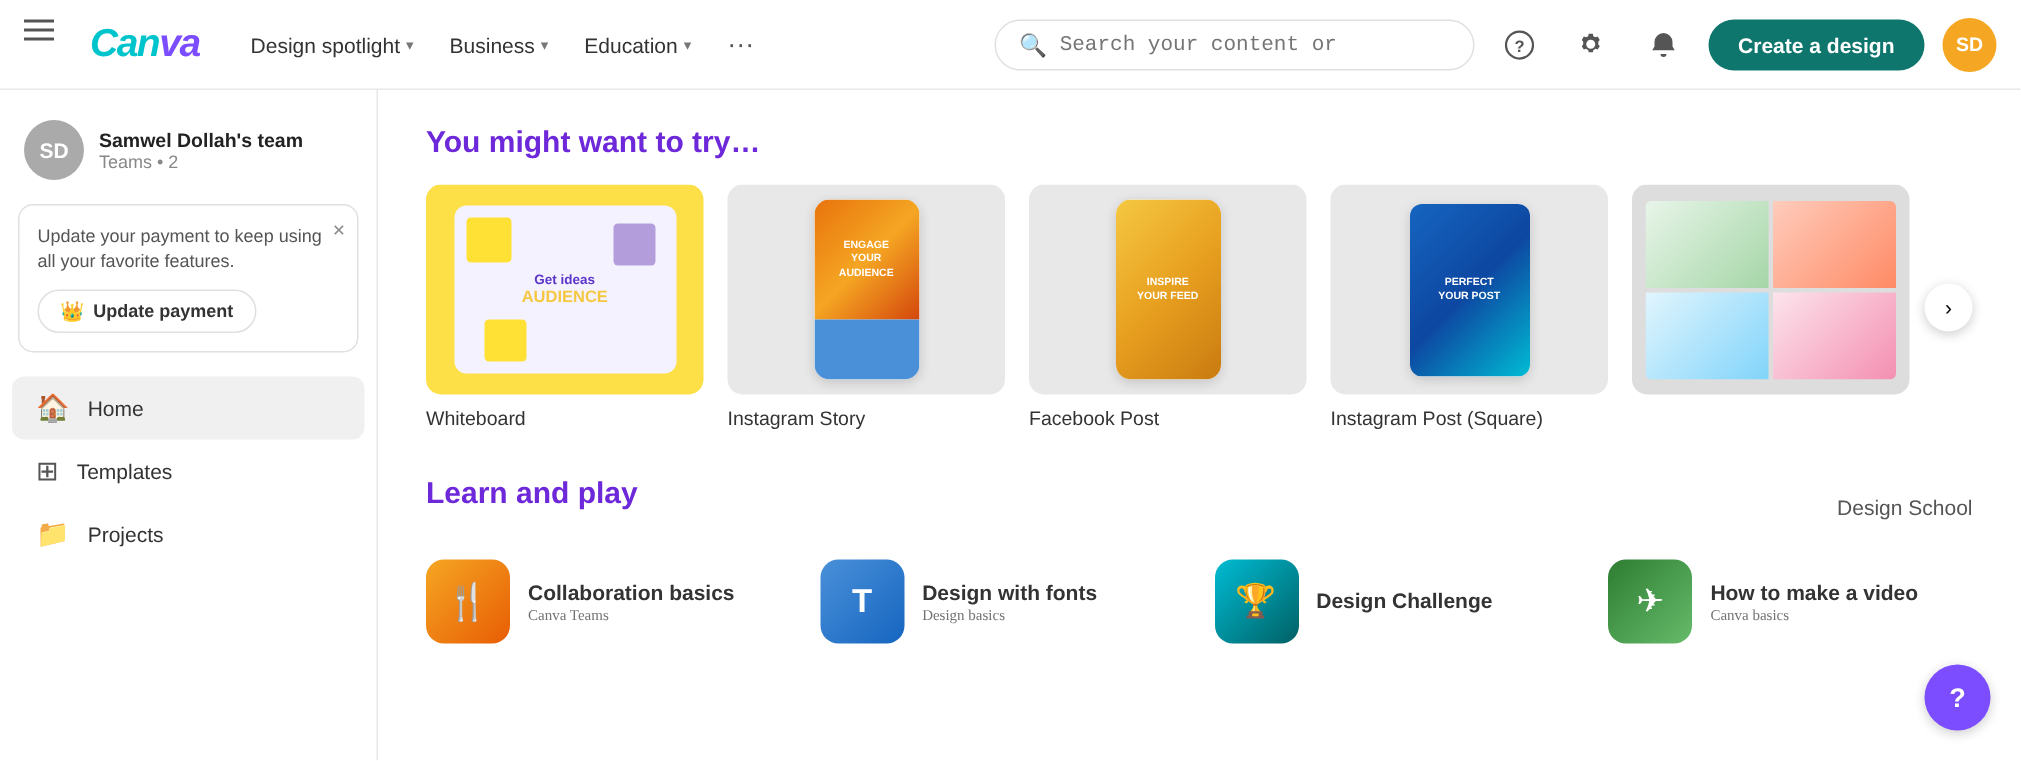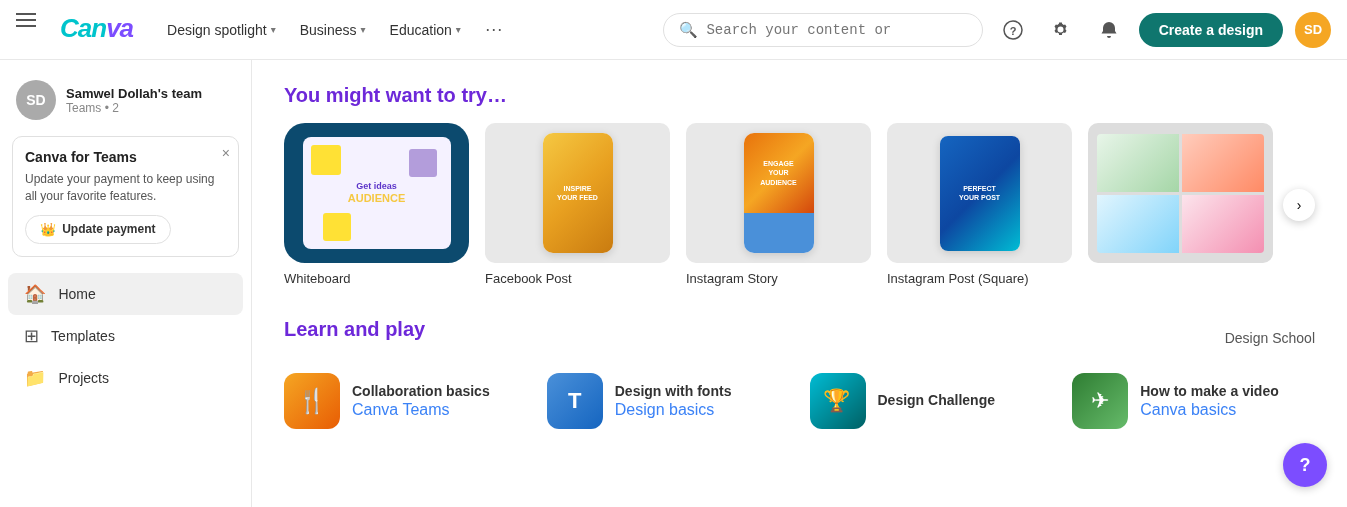--- a/index.html
+++ b/index.html
@@ -90,21 +90,21 @@
     .cards-row { display: flex; gap: 16px; margin-bottom: 32px; overflow: hidden; }
     .design-card { flex-shrink: 0; cursor: pointer; }
     .design-card-thumb {
       width: 185px; height: 140px; border-radius: 10px; background: #f0f0f0;
       overflow: hidden; display: flex; align-items: center; justify-content: center;
       margin-bottom: 8px; position: relative;
     }
     .design-card-label { font-size: 13px; color: #333; font-weight: 500; }
 
     
-    .wb-card { background: #0c4a6e; border-radius: 21px; }
+    .wb-card { background: #fde047; }
     .wb-inner {
       width: 80%; height: 80%;
       background: #f5f2ff;
       border-radius: 8px;
       display: flex; align-items: center; justify-content: center;
       position: relative;
     }
     .wb-sticky {
       position: absolute;
       border-radius: 3px;
@@ -184,21 +184,21 @@
     .design-school-link { font-size: 14px; color: #555; cursor: pointer; }
     .learn-cards { display: flex; gap: 20px; flex-wrap: wrap; }
     .learn-card { display: flex; align-items: center; gap: 12px; cursor: pointer; flex: 1; min-width: 220px; }
     .learn-card-icon { width: 56px; height: 56px; border-radius: 12px; flex-shrink: 0; display: flex; align-items: center; justify-content: center; font-size: 22px; }
     .learn-card-icon-collab { background: linear-gradient(135deg, #f5a623, #e85d04); }
     .learn-card-icon-fonts { background: linear-gradient(135deg, #4a90d9, #1565c0); }
     .learn-card-icon-challenge { background: linear-gradient(135deg, #00bcd4, #006064); }
     .learn-card-icon-video { background: linear-gradient(135deg, #2e7d32, #66bb6a); }
     .learn-card-info { }
     .learn-card-title { font-size: 14px; font-weight: 600; color: #333; margin-bottom: 2px; }
-    .learn-card-subtitle { font-size: 16px; color: #3b82f6; }
+    .learn-card-subtitle { font-size: 10px; color: #737373; font-family: Liberation Serif, serif; }
 
     
     .help-btn {
       position: fixed; bottom: 20px; right: 20px;
       width: 44px; height: 44px; border-radius: 50%;
       background: #7c4dff; color: #fff; border: none;
       font-size: 18px; font-weight: 700; cursor: pointer;
       display: flex; align-items: center; justify-content: center;
       box-shadow: 0 2px 8px rgba(0,0,0,0.2);
     }
@@ -264,21 +264,20 @@
     <div class="sidebar-user">
       <div class="sidebar-avatar">SD</div>
       <div class="sidebar-user-info">
         <div class="sidebar-user-name">Samwel Dollah's team</div>
         <div class="sidebar-user-team">Teams • 2</div>
       </div>
     </div>
 
     <div class="sidebar-promo">
       <button class="sidebar-promo-close">×</button>
-      <div class="sidebar-promo-title">Canva for Teams</div>
       <div class="sidebar-promo-text">Update your payment to keep using all your favorite features.</div>
       <button class="sidebar-promo-btn">
         <span class="crown">👑</span>
         <span>Update payment</span>
       </button>
     </div>
 
     <div class="sidebar-nav">
       <div class="sidebar-nav-item active">
         <span class="nav-icon">🏠</span>
@@ -307,53 +306,53 @@
               <div class="wb-sticky wb-sticky-yellow"></div>
               <div class="wb-sticky wb-sticky-purple"></div>
               <div class="wb-sticky wb-sticky-yellow2"></div>
               <div class="wb-text">
                 <div>Get ideas</div>
                 <div style="color:#f5c842;font-size:11px">AUDIENCE</div>
               </div>
             </div>
           </div>
           <div class="design-card-label">Whiteboard</div>
-        </div>
-
-        <div class="design-card">
-          <div class="design-card-thumb fb-card">
-            <div class="fb-phone">
-              <div class="fb-phone-img">
-                <div class="fb-text">
-                  <div>INSPIRE</div>
-                  <div>YOUR FEED</div>
-                </div>
-              </div>
-            </div>
-          </div>
-          <div class="design-card-label">Facebook Post</div>
         </div>
 
         <div class="design-card">
           <div class="design-card-thumb ig-card">
             <div class="ig-phone">
               <div class="ig-phone-img">
                 <div class="ig-text">
                   <div>ENGAGE</div>
                   <div>YOUR</div>
                   <div>AUDIENCE</div>
                 </div>
               </div>
               <div class="ig-bottom"></div>
             </div>
           </div>
           <div class="design-card-label">Instagram Story</div>
         </div>
 
         <div class="design-card">
+          <div class="design-card-thumb fb-card">
+            <div class="fb-phone">
+              <div class="fb-phone-img">
+                <div class="fb-text">
+                  <div>INSPIRE</div>
+                  <div>YOUR FEED</div>
+                </div>
+              </div>
+            </div>
+          </div>
+          <div class="design-card-label">Facebook Post</div>
+        </div>
+
+        <div class="design-card">
           <div class="design-card-thumb igsq-card">
             <div class="igsq-phone">
               <div class="igsq-img">
                 <div class="igsq-text">
                   <div>PERFECT</div>
                   <div>YOUR POST</div>
                 </div>
               </div>
             </div>
           </div>

